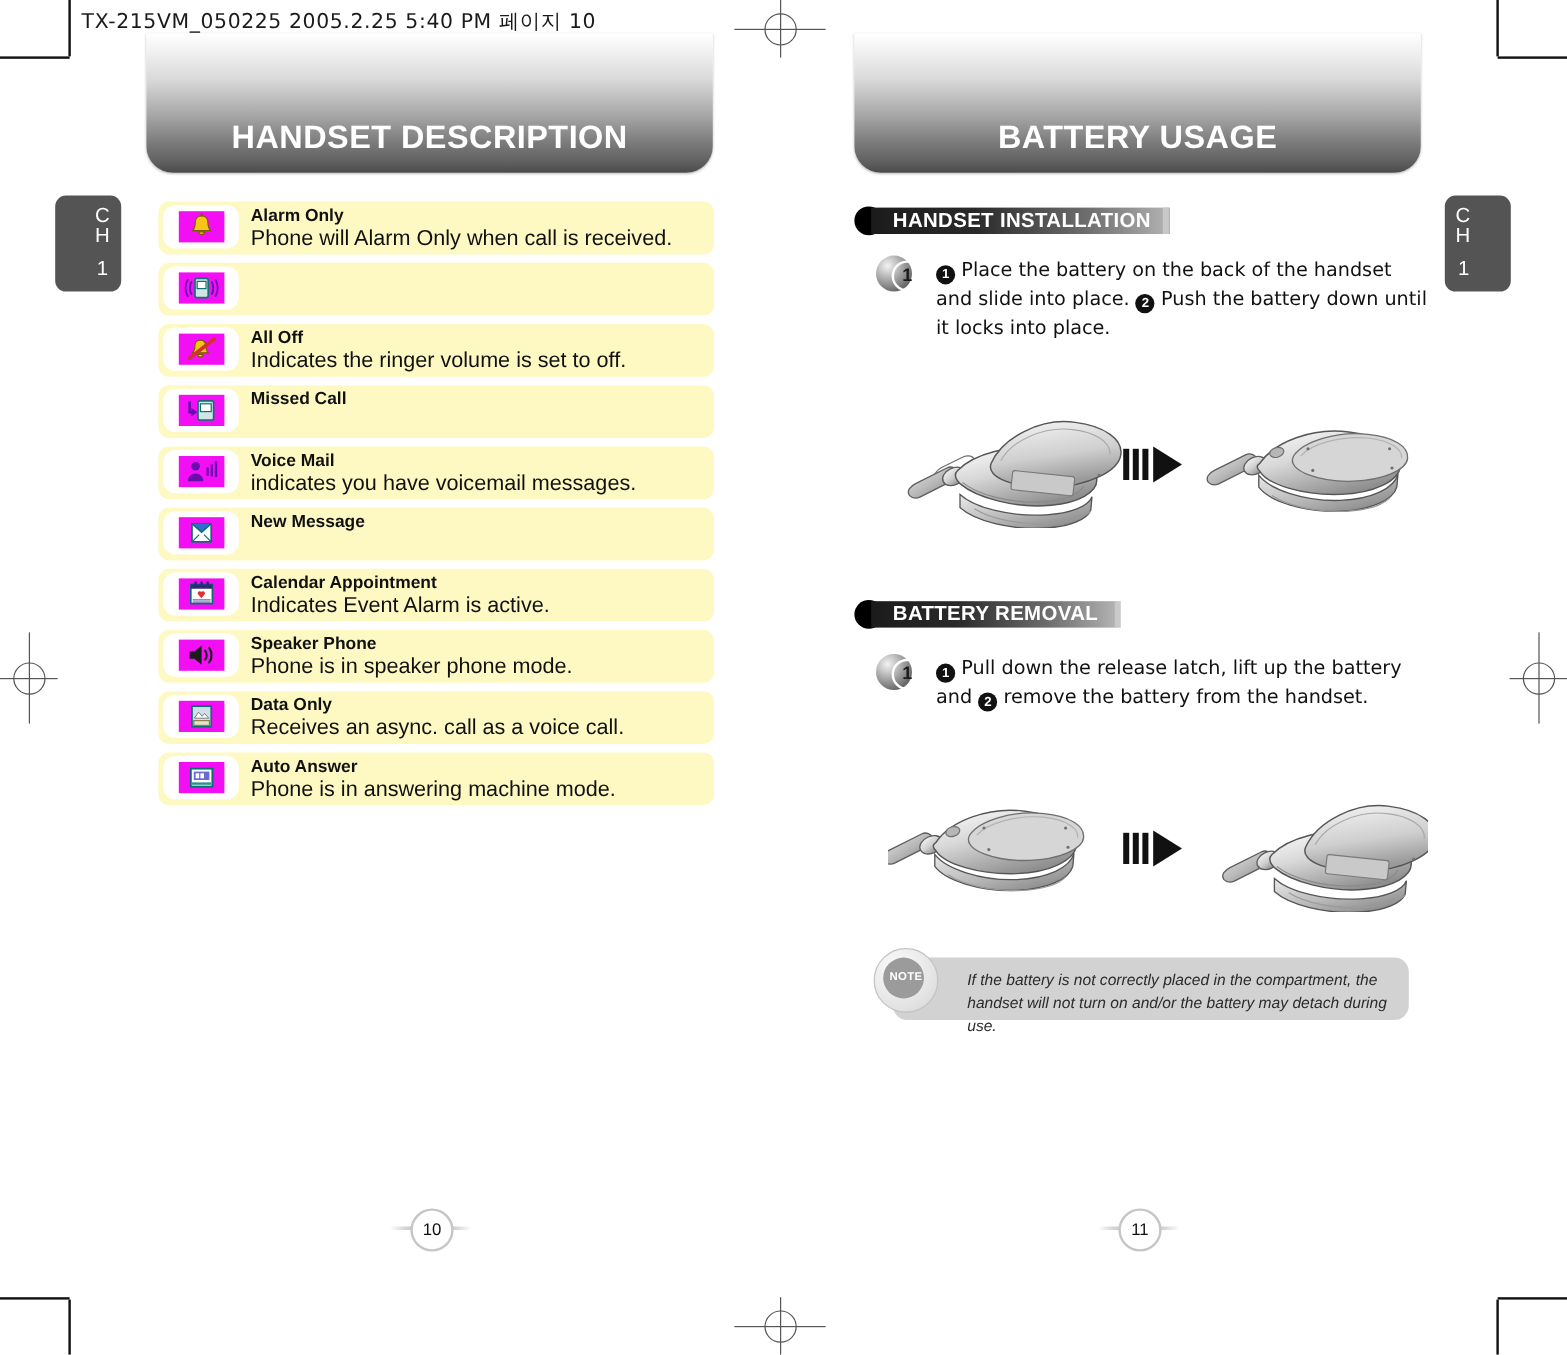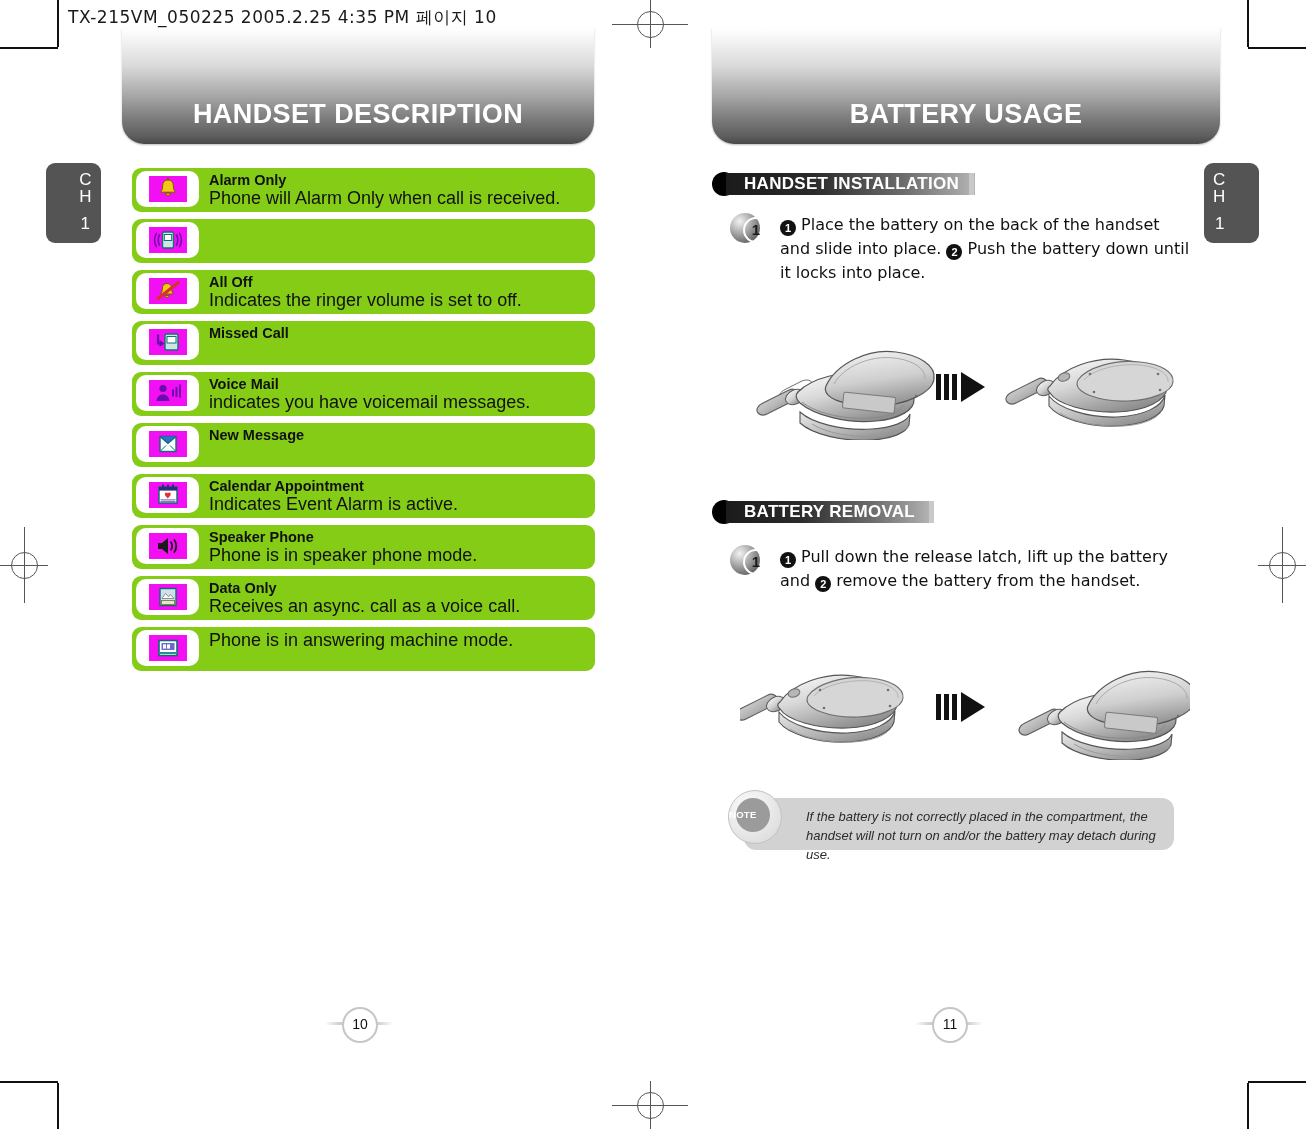--- a/index.html
+++ b/index.html
@@ -49,21 +49,21 @@
   .chtab .ch span{display:block;}
   .chtab .num{position:absolute;bottom:11px;font-size:17px;line-height:17px;}
   .chtab.left .ch{right:9px;text-align:right;}
   .chtab.left .num{right:11px;}
   .chtab.right .ch{left:9px;text-align:left;}
   .chtab.right .num{left:11px;}
 
   
   .iconlist{position:absolute;left:132px;top:168px;width:463px;}
   .irow{
-    position:relative;background:#84cc16;border-radius:9px;
+    position:relative;background:#fef9c3;border-radius:9px;
     height:42px;margin-bottom:7px;
   }
   .irow.tall{height:44px;}
   .irow .chip{
     position:absolute;left:4px;top:3px;width:63px;height:36px;
     background:#fff;border-radius:10px;
   }
   .irow .ico{
     position:absolute;left:13px;top:5px;width:38px;height:26px;
     background:#f30ff3;overflow:hidden;
@@ -129,21 +129,21 @@
   .noteicon{
     position:absolute;left:-16px;top:-8px;width:52px;height:52px;border-radius:50%;
     background:radial-gradient(circle at 35% 30%,#fafafa 0%,#ededed 40%,#d5d5d5 100%);
     border:1px solid #c2c2c2;
   }
   .noteicon .ring{
     position:absolute;left:7px;top:7px;width:34px;height:34px;border-radius:50%;
     background:#9b9b9b;
   }
   .noteicon .word{
-    position:absolute;left:0;right:0;top:18px;
+    position:absolute;left:0;right:0;top:18px;text-align:center;
     font-size:9.5px;font-weight:bold;color:#fff;letter-spacing:.3px;
   }
 
   
   .pageno{position:absolute;width:70px;height:34px;}
   .pageno .wing{
     position:absolute;top:16px;width:68px;height:3px;left:1px;
     background:linear-gradient(to right,#ffffff 0%,#d6d6d6 18%,#b8b8b8 40%,#b8b8b8 60%,#d6d6d6 82%,#ffffff 100%);
     border-radius:2px;
   }
@@ -181,21 +181,21 @@
     <div class="v" style="left:24px;top:0;height:76px;"></div>
     <div class="c" style="left:11px;top:25px;width:25px;height:25px;"></div>
   </div>
   <div class="reg" style="left:1258px;top:527px;width:48px;height:76px;">
     <div class="h" style="left:0;top:38px;width:48px;"></div>
     <div class="v" style="left:24px;top:0;height:76px;"></div>
     <div class="c" style="left:11px;top:25px;width:25px;height:25px;"></div>
   </div>
 </div>
 
-<div class="filehdr">TX-215VM_050225  2005.2.25 4:35 PM 페이지 10</div>
+<div class="filehdr">TX-215VM_050225  2005.2.25 5:40 PM 페이지 10</div>
 
 <div class="banner" style="left:122px;top:28px;width:472px;">
   <div class="btitle">HANDSET DESCRIPTION</div>
 </div>
 
 <div class="chtab left" style="left:46px;top:163px;">
   <div class="ch">
     <span>C</span>
       <span>H</span>
   </div>
@@ -378,32 +378,33 @@
               <rect x="10" y="5.5" width="18" height="15" fill="#ffffff" stroke="#0a6e6e" stroke-width="1.6"></rect>
               <rect x="12.5" y="8" width="13" height="7" fill="#6a6ad0"></rect>
               <rect x="14" y="9.4" width="3" height="4.2" fill="#ffffff"></rect>
               <rect x="18" y="9.4" width="3" height="4.2" fill="#ffffff"></rect>
               <rect x="11" y="17" width="16" height="2" fill="#2b8f8f"></rect>
             </g>
           </svg>
       </div>
     </div>
     <div class="txt">
+      <div class="ttl">Auto Answer</div>
       <div class="dsc">Phone is in answering machine mode.</div>
     </div>
   </div>
 
 </div>
 
 <div class="pageno" style="left:324px;top:1006px;">
   <div class="wing"></div>
   <div class="circ">10</div>
 </div>
 
-<div class="banner" style="left:712px;top:28px;width:508px;">
+<div class="banner" style="left:712px;top:28px;width:472px;">
   <div class="btitle">BATTERY USAGE</div>
 </div>
 
 <div class="chtab right" style="left:1204px;top:163px;">
   <div class="ch">
     <span>C</span>
       <span>H</span>
   </div>
   <div class="num">1</div>
 </div>

